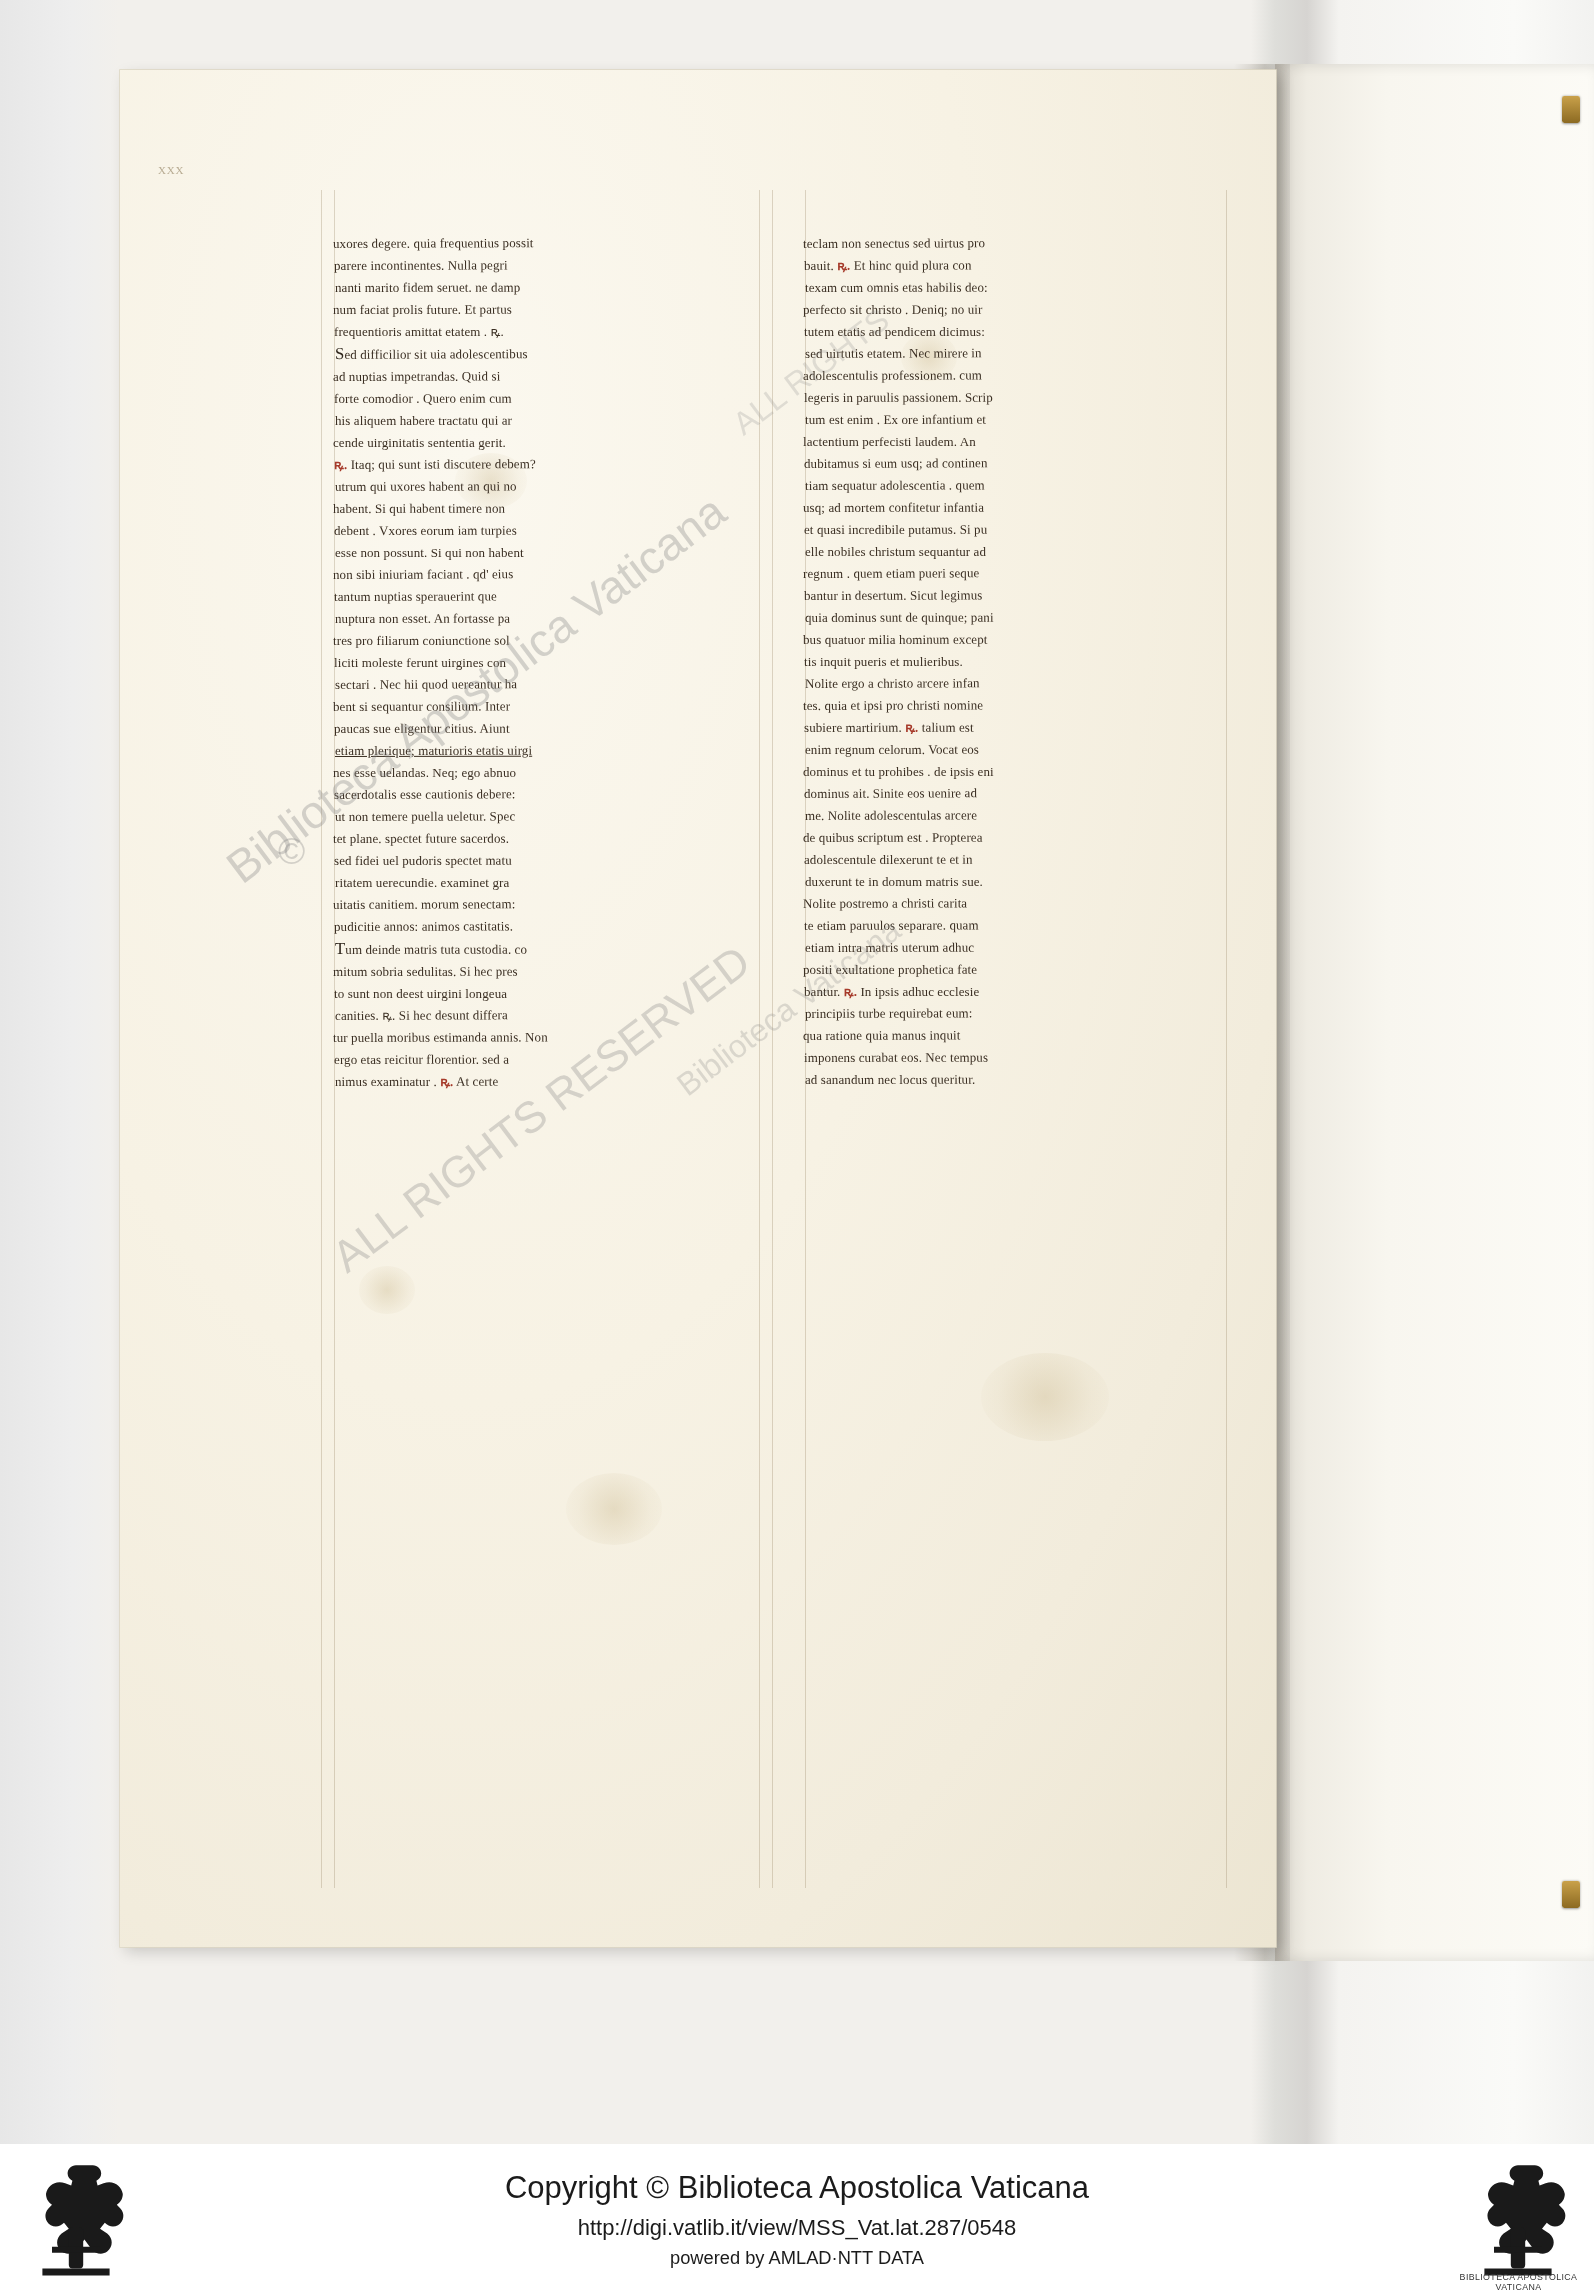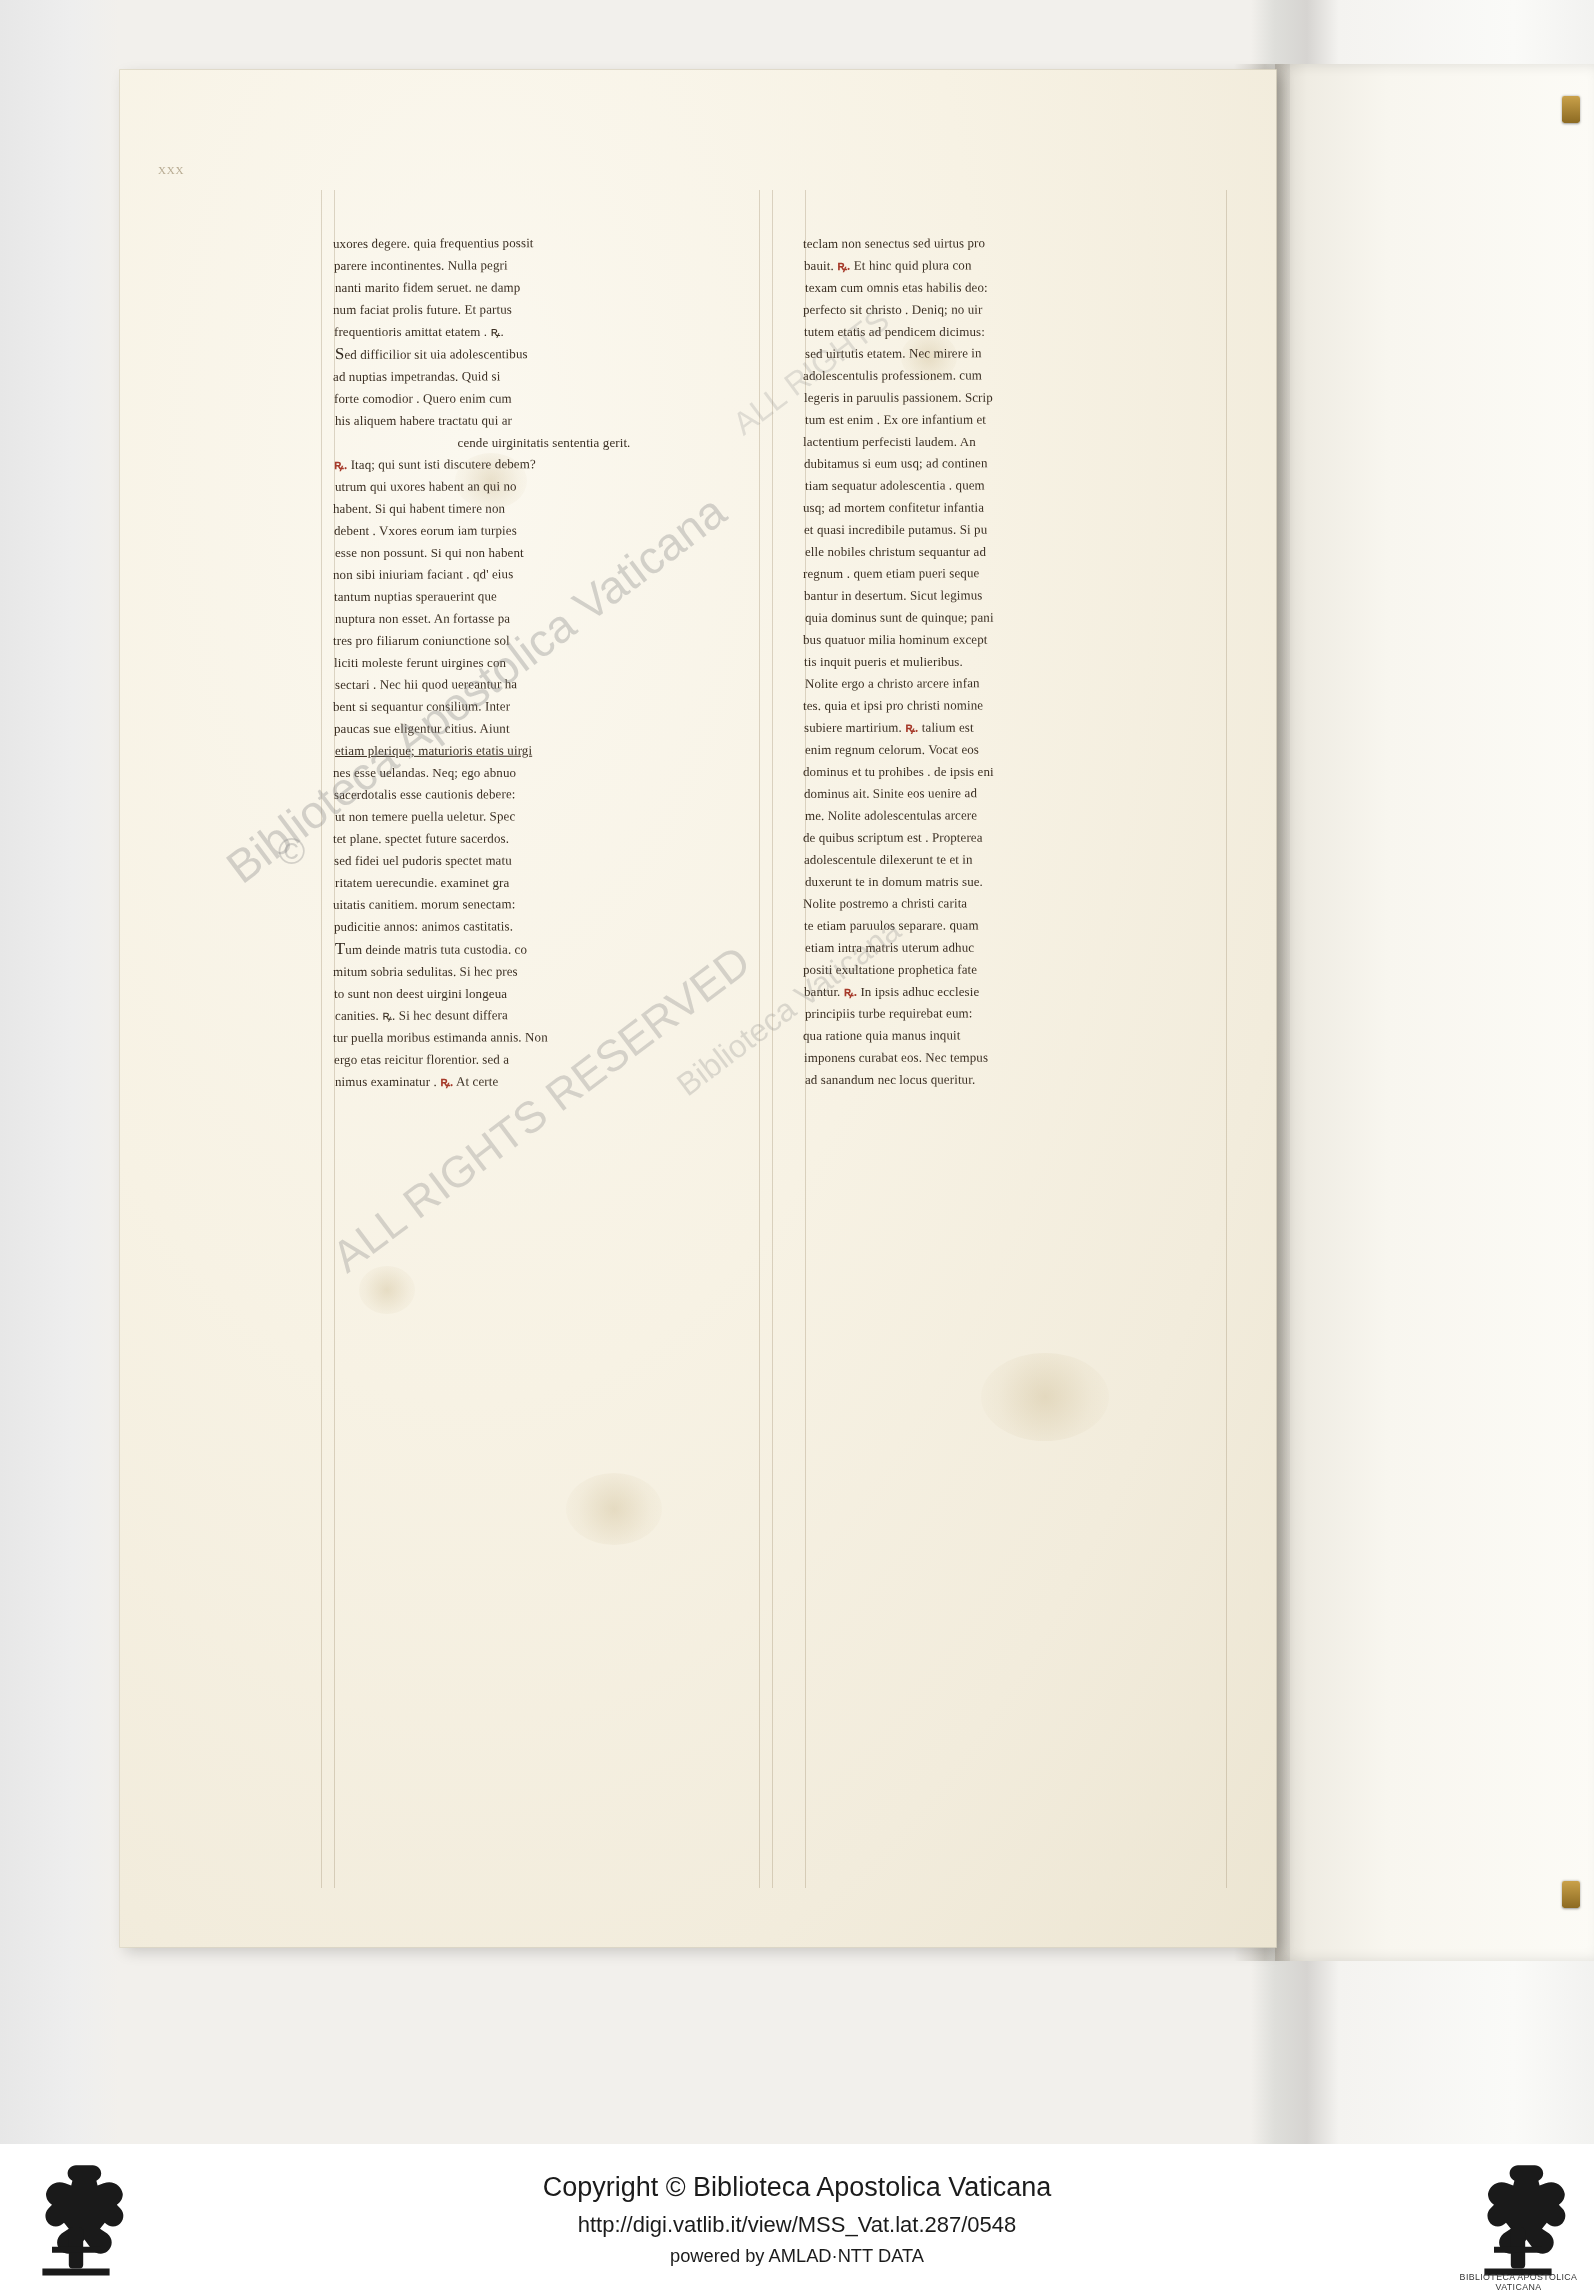--- a/index.html
+++ b/index.html
@@ -205,21 +205,21 @@
     background: #ffffff;
     display: flex;
     align-items: center;
     justify-content: center;
   }
   .footer-text {
     text-align: center;
     font-family: "Liberation Sans", sans-serif;
     color: #1b1b1b;
   }
-  .footer-line1 { font-size: 27px; margin-bottom: 9px; }
+  .footer-line1 { font-size: 31px; margin-bottom: 9px; }
   .footer-line2 { font-size: 22px; margin-bottom: 6.4px; }
   .footer-line3 { font-size: 18.3px; }
 
   .emblem {
     position: absolute;
     bottom: 17.5px;
     width: 120px;
     height: 120px;
   }
   .emblem.left { left: 16px; }
@@ -270,21 +270,21 @@
       <div class="col" id="col-left">
           <div class="line" style="transform: rotate(-0.225deg) translateX(-1px);">uxores degere. quia frequentius possit</div>
           <div class="line" style="transform: rotate(-0.17deg) translateX(0px);">parere incontinentes. Nulla pegri</div>
           <div class="line" style="transform: rotate(-0.115deg) translateX(1px);">nanti marito fidem seruet. ne damp</div>
           <div class="line" style="transform: rotate(-0.06deg) translateX(-1px);">num faciat prolis future. Et partus</div>
           <div class="line" style="transform: rotate(-0.005deg) translateX(0px);">frequentioris amittat etatem . ꝶ.</div>
           <div class="line" style="transform: rotate(-0.225deg) translateX(1px);"><span class="cap">S</span>ed difficilior sit uia adolescentibus</div>
           <div class="line" style="transform: rotate(-0.17deg) translateX(-1px);">ad nuptias impetrandas. Quid si</div>
           <div class="line" style="transform: rotate(-0.115deg) translateX(0px);">forte comodior . Quero enim cum</div>
           <div class="line" style="transform: rotate(-0.06deg) translateX(1px);">his aliquem habere tractatu qui ar</div>
-          <div class="line" style="transform: rotate(-0.005deg) translateX(-1px); text-align: center;">cende uirginitatis sententia gerit.</div>
+          <div class="line" style="transform: rotate(-0.005deg) translateX(-1px);">cende uirginitatis sententia gerit.</div>
           <div class="line" style="transform: rotate(-0.225deg) translateX(0px);"><span class="rub">ꝶ.</span> Itaq; qui sunt isti discutere debem?</div>
           <div class="line" style="transform: rotate(-0.17deg) translateX(1px);">utrum qui uxores habent an qui no</div>
           <div class="line" style="transform: rotate(-0.115deg) translateX(-1px);">habent. Si qui habent timere non</div>
           <div class="line" style="transform: rotate(-0.06deg) translateX(0px);">debent . Vxores eorum iam turpies</div>
           <div class="line" style="transform: rotate(-0.005deg) translateX(1px);">esse non possunt. Si qui non habent</div>
           <div class="line" style="transform: rotate(-0.225deg) translateX(-1px);">non sibi iniuriam faciant . qd' eius</div>
           <div class="line" style="transform: rotate(-0.17deg) translateX(0px);">tantum nuptias sperauerint que</div>
           <div class="line" style="transform: rotate(-0.115deg) translateX(1px);">nuptura non esset. An fortasse pa</div>
           <div class="line" style="transform: rotate(-0.06deg) translateX(-1px);">tres pro filiarum coniunctione sol</div>
           <div class="line" style="transform: rotate(-0.005deg) translateX(0px);">liciti moleste ferunt uirgines con</div>

